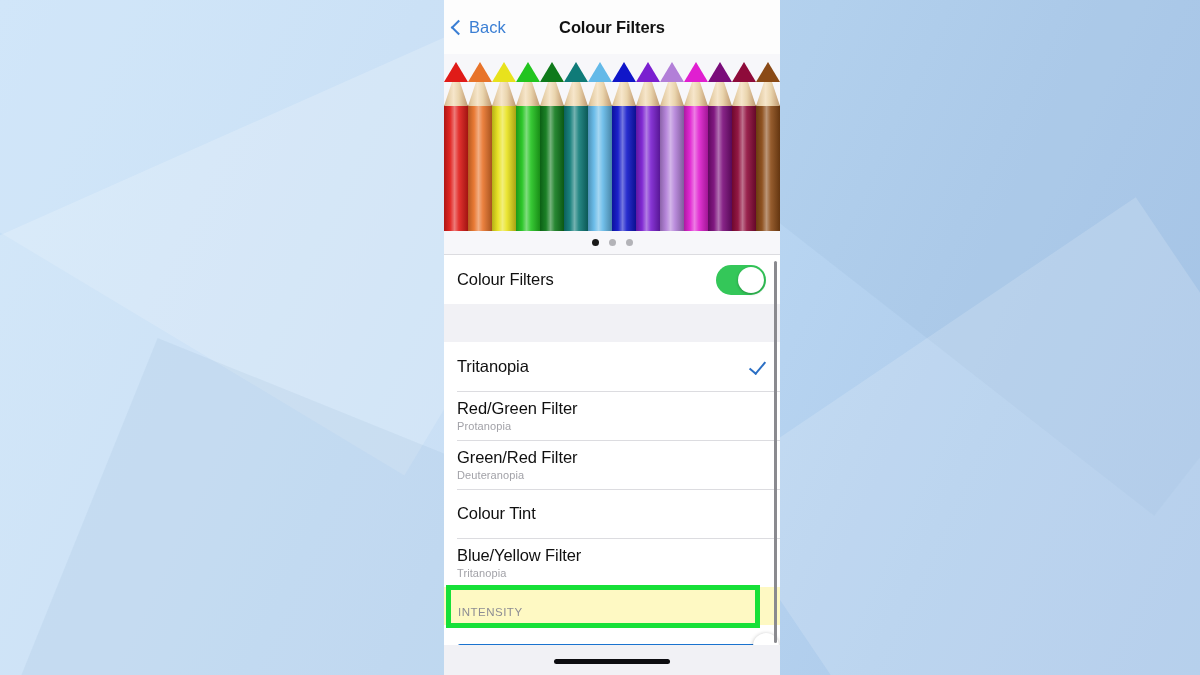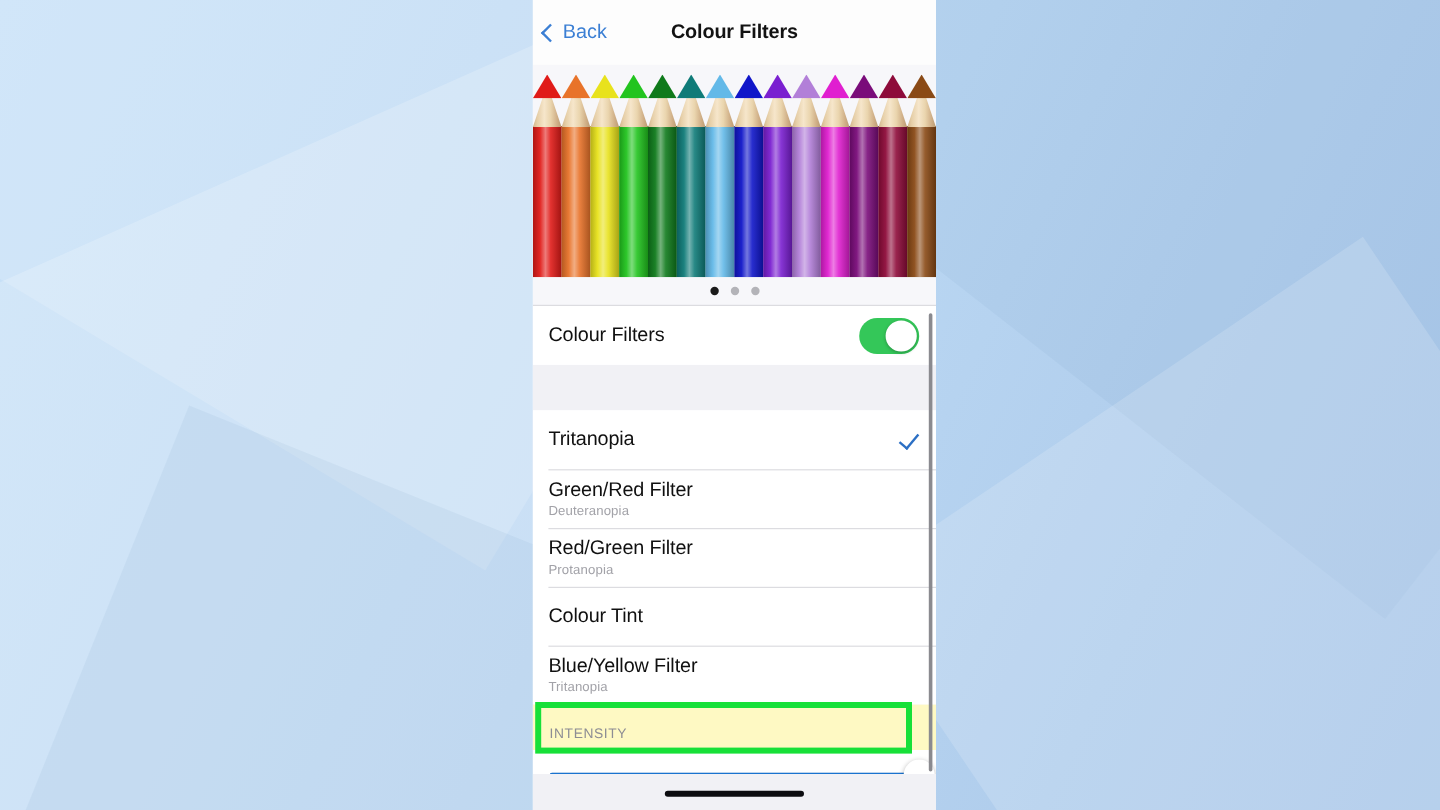--- a/index.html
+++ b/index.html
@@ -477,29 +477,29 @@
       <div class="section" id="filter-list">
           <div class="row">
             <div class="row-stack">
               <span class="row-label">Tritanopia</span>
             </div>
             <span class="row-spacer"></span>
             <span class="checkmark"></span>
           </div>
           <div class="row">
             <div class="row-stack">
+              <span class="row-label">Red/Green Filter</span>
+              <span class="row-sub">Protanopia</span>
+            </div>
+            <span class="row-spacer"></span>
+          </div>
+          <div class="row">
+            <div class="row-stack">
               <span class="row-label">Green/Red Filter</span>
               <span class="row-sub">Deuteranopia</span>
-            </div>
-            <span class="row-spacer"></span>
-          </div>
-          <div class="row">
-            <div class="row-stack">
-              <span class="row-label">Red/Green Filter</span>
-              <span class="row-sub">Protanopia</span>
             </div>
             <span class="row-spacer"></span>
           </div>
           <div class="row">
             <div class="row-stack">
               <span class="row-label">Colour Tint</span>
             </div>
             <span class="row-spacer"></span>
           </div>
           <div class="row">

